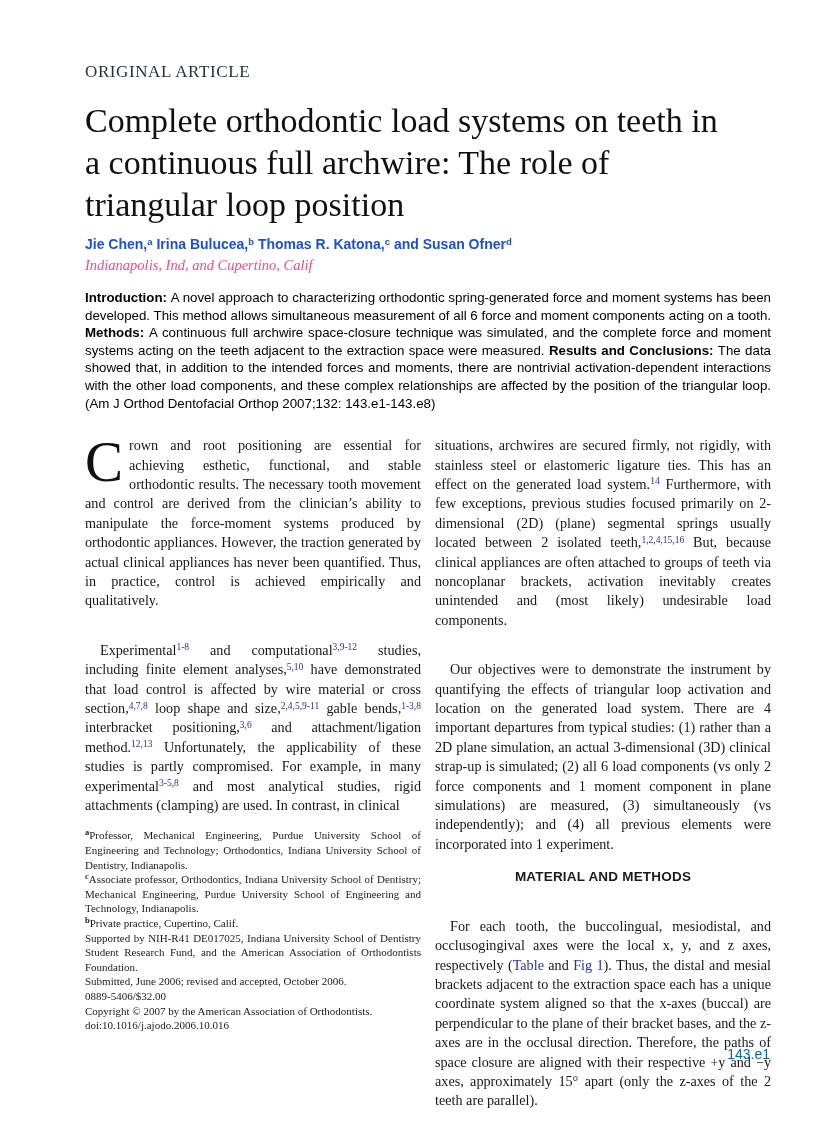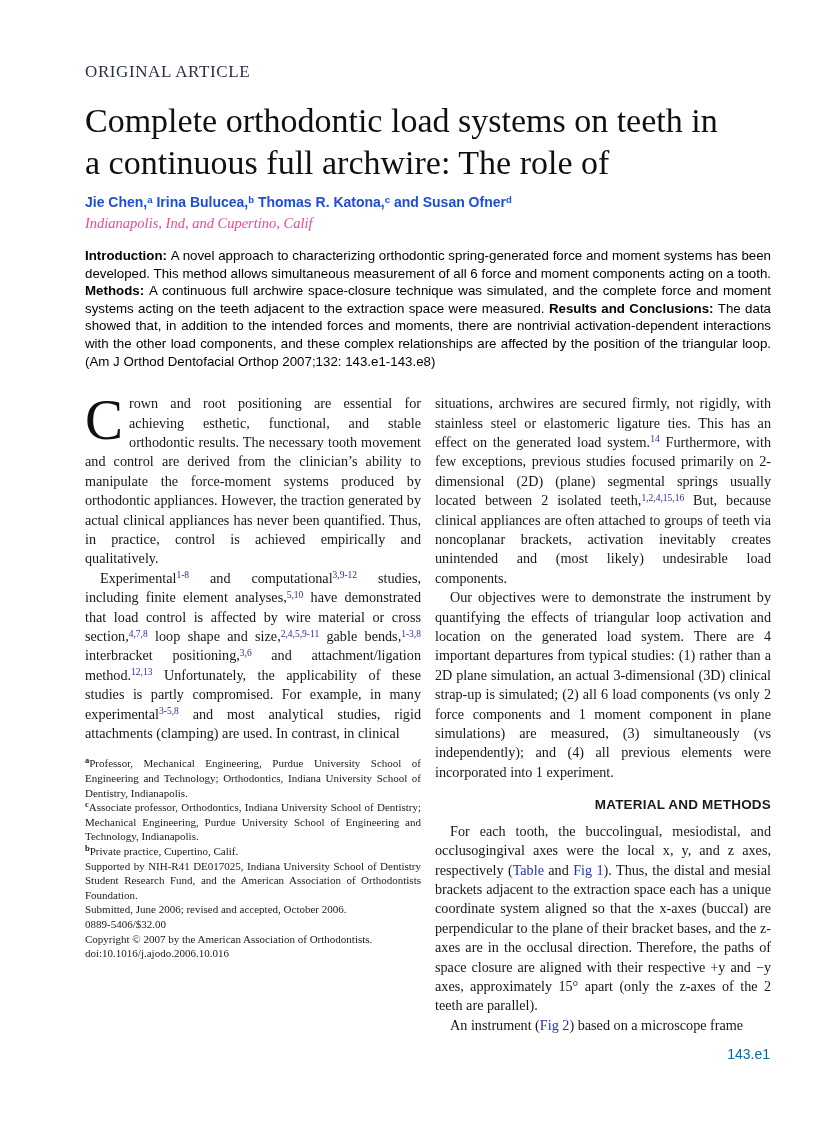--- a/index.html
+++ b/index.html
@@ -14,25 +14,25 @@
   .authors{margin-top:10px;font-family:"Liberation Sans",sans-serif;font-weight:700;
            font-size:14px;color:#1d4ed8;}
   .affiliation{margin-top:5px;font-style:italic;font-size:14.5px;color:#ec4899;}
 
   .abstract{margin-top:15px;font-family:"Liberation Sans",sans-serif;font-size:13.3px;
             line-height:17.6px;text-align:justify;color:#000000;}
 
   .columns{display:flex;gap:14px;margin-top:24px;}
   .col{width:336px;font-size:14.2px;line-height:19.4px;text-align:justify;color:#161616;}
 
-  .para.indent{text-indent:15px;}
+  .para.indent{text-indent:15px;margin-top:30px;}
   .dropcap{float:left;font-size:57px;line-height:45px;padding:3px 6px 0 0;color:#101010;}
 
   .section-heading{font-family:"Liberation Sans",sans-serif;font-weight:700;font-size:13.5px;
-                   margin:13px 0 7px;letter-spacing:0.2px;text-align:right;color:#1a1a1a;}
+                   margin:13px 0 7px;letter-spacing:0.2px;text-align:center;color:#1a1a1a;}
 
   .footnotes{margin-top:13px;font-size:11px;line-height:14.6px;text-align:justify;color:#1a1a1a;}
   .footnote sup{font-size:8.5px;font-weight:700;}
 
   sup{font-size:9.5px;line-height:0;position:relative;top:-4.5px;vertical-align:baseline;}
   .b{font-weight:700;}
   .link{color:#2433a8;}
   sup.link{color:#2d2d96;}
 
   .page-number{position:absolute;top:1046px;right:68px;font-family:"Liberation Sans",sans-serif;
@@ -42,20 +42,21 @@
 <body>
 
 <div class="page">
   <div class="content">
 
     <div class="eyebrow">ORIGINAL ARTICLE</div>
 
     <div class="title">
       <div>Complete orthodontic load systems on teeth in</div>
       <div>a continuous full archwire: The role of</div>
+      <div>triangular loop position</div>
     </div>
 
     <div class="authors"><span>Jie Chen,</span><sup>a</sup><span> Irina Bulucea,</span><sup>b</sup><span> Thomas R. Katona,</span><sup>c</sup><span> and Susan Ofner</span><sup>d</sup></div>
     <div class="affiliation">Indianapolis, Ind, and Cupertino, Calif</div>
 
     <div class="abstract"><span class="b">Introduction: </span><span>A novel approach to characterizing orthodontic spring-generated force and moment systems has been developed. This method allows simultaneous measurement of all 6 force and moment components acting on a tooth. </span><span class="b">Methods: </span><span>A continuous full archwire space-closure technique was simulated, and the complete force and moment systems acting on the teeth adjacent to the extraction space were measured. </span><span class="b">Results and Conclusions: </span><span>The data showed that, in addition to the intended forces and moments, there are nontrivial activation-dependent interactions with the other load components, and these complex relationships are affected by the position of the triangular loop. (Am J Orthod Dentofacial Orthop 2007;132: 143.e1-143.e8)</span></div>
 
     <div class="columns">
 
       <div class="col">

